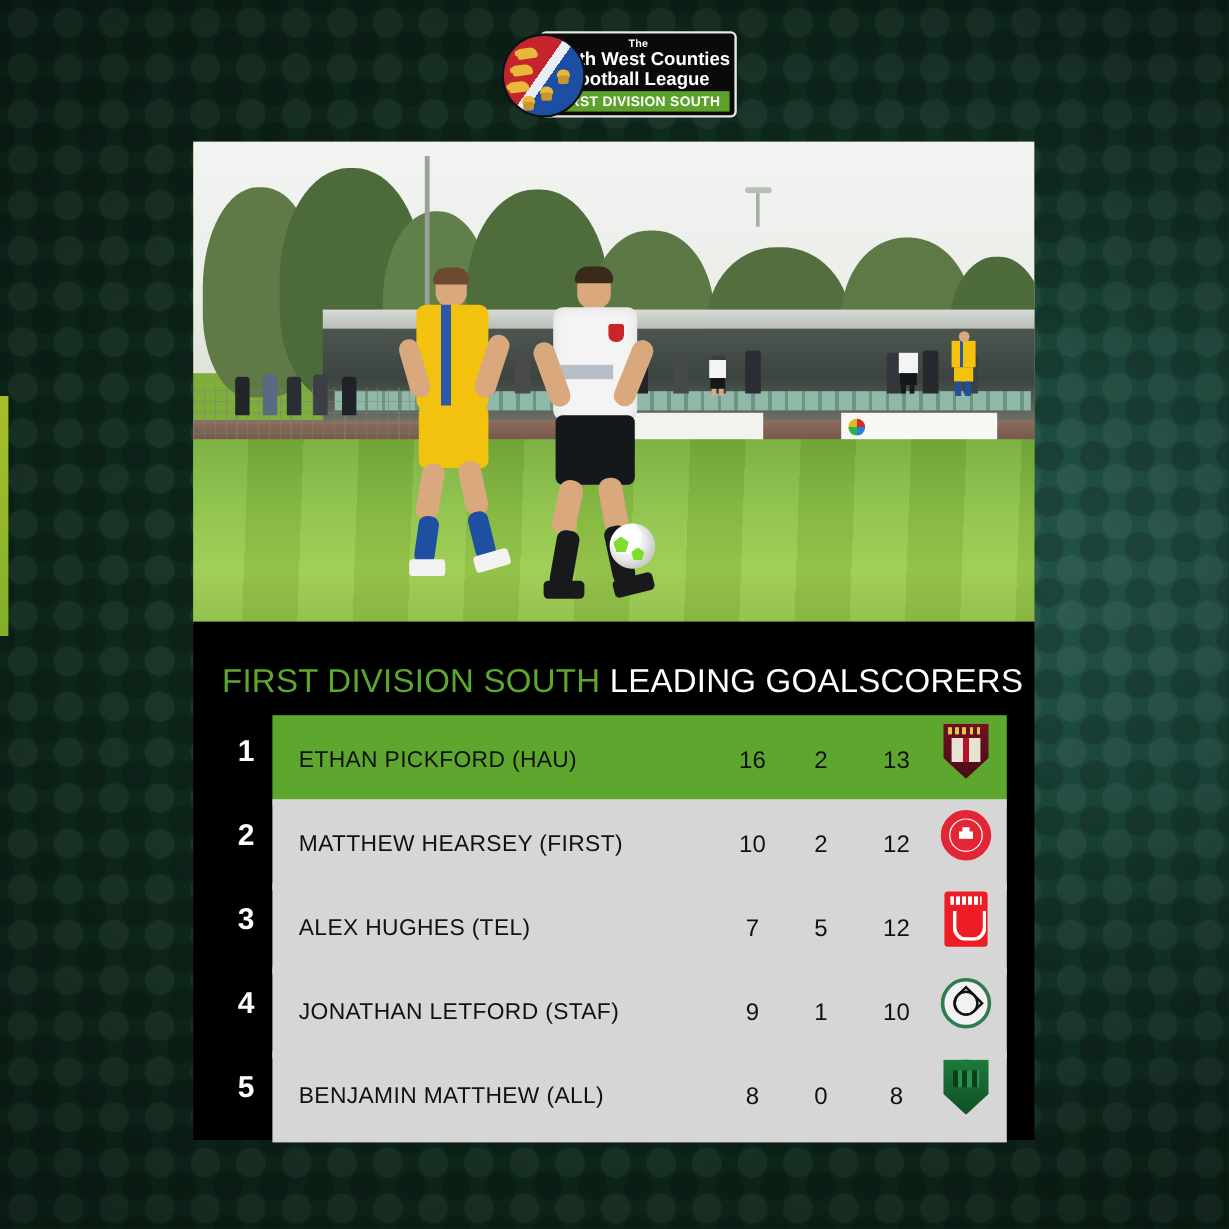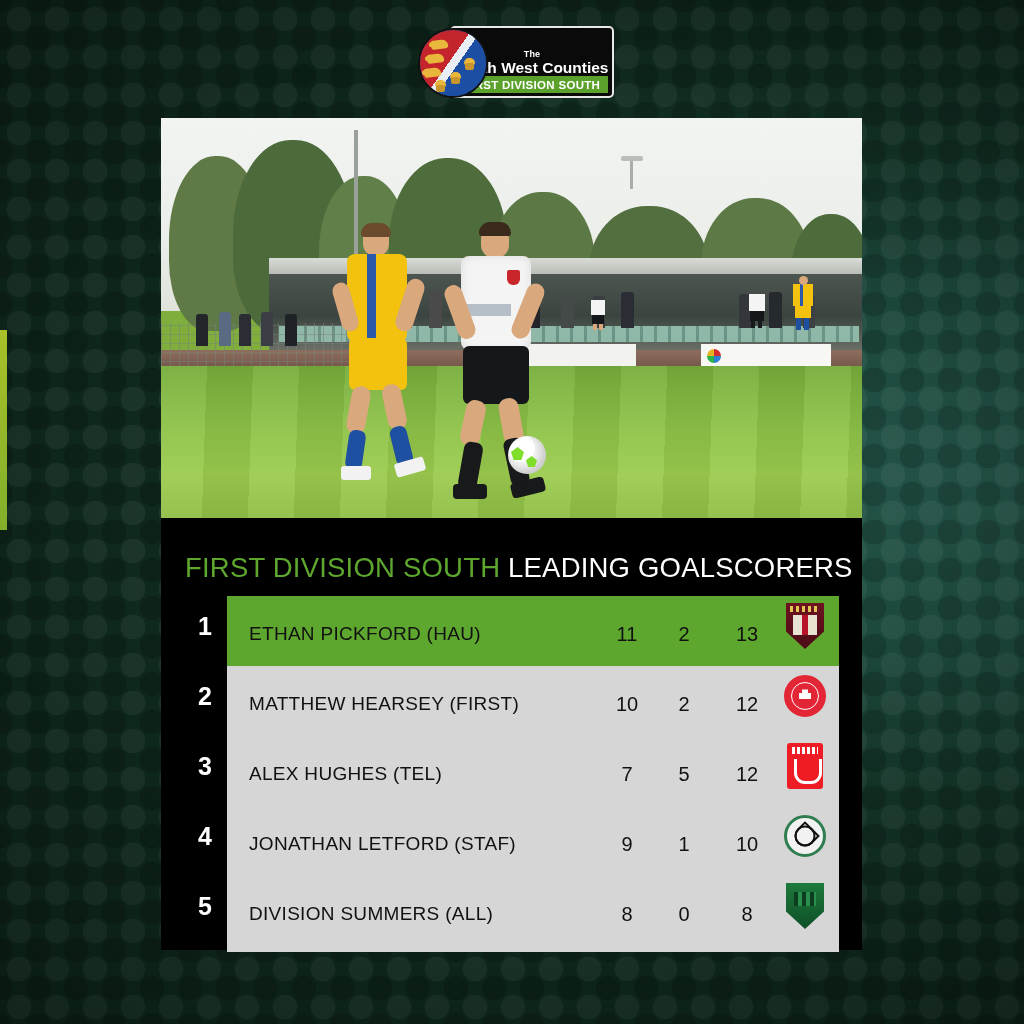--- a/index.html
+++ b/index.html
@@ -41,21 +41,21 @@
 
   
   #logo-wrap{
     position:absolute; left:418px; top:26px; width:196px; height:76px;
     display:flex; align-items:center;
   }
   #logo-plate{
     position:absolute; left:32px; top:0; width:164px; height:72px;
     background:#0a0a0a; border:2px solid #e8e8e8; border-radius:5px;
     display:flex; flex-direction:column; align-items:center; justify-content:flex-start;
-    padding-top:21px;
+    padding-top:3px;
   }
   #logo-the{ color:#fff; font-size:9px; font-weight:700; letter-spacing:.2px; line-height:10px; }
   #logo-l1{ color:#fff; font-size:15.5px; font-weight:700; line-height:17px; white-space:nowrap; }
   #logo-l2{ color:#fff; font-size:15.5px; font-weight:700; line-height:17px; }
   #logo-band{
     position:absolute; left:4px; right:4px; bottom:3px; height:17px;
     background:#5ba12c; display:flex; align-items:center; justify-content:center;
   }
   #logo-band span{ color:#fff; font-size:11.5px; font-weight:700; letter-spacing:.3px; }
   #logo-crest{
@@ -348,21 +348,21 @@
     <span class="g">FIRST DIVISION SOUTH</span>
     <span class="w">LEADING GOALSCORERS</span>
   </div>
 
   <div id="table">
 
     <div class="row lead">
       <div class="rank">1</div>
       <div class="bar">
         <div class="pname">ETHAN PICKFORD (HAU)</div>
-        <div class="n1">11</div>
+        <div class="n1">16</div>
         <div class="n2">2</div>
         <div class="n3">13</div>
         <div class="badge">
             <div class="bg-shield b-hau"></div>
           </div>
       </div>
     </div>
 
     <div class="row">
       <div class="rank">2</div>
@@ -399,21 +399,21 @@
         <div class="n3">10</div>
         <div class="badge">
             <div class="bg-circle b-wolc"></div>
           </div>
       </div>
     </div>
 
     <div class="row">
       <div class="rank">5</div>
       <div class="bar">
-        <div class="pname">DIVISION SUMMERS (ALL)</div>
+        <div class="pname">BENJAMIN MATTHEW (ALL)</div>
         <div class="n1">8</div>
         <div class="n2">0</div>
         <div class="n3">8</div>
         <div class="badge">
             <div class="bg-shield b-all"></div>
           </div>
       </div>
     </div>
 
   </div>

